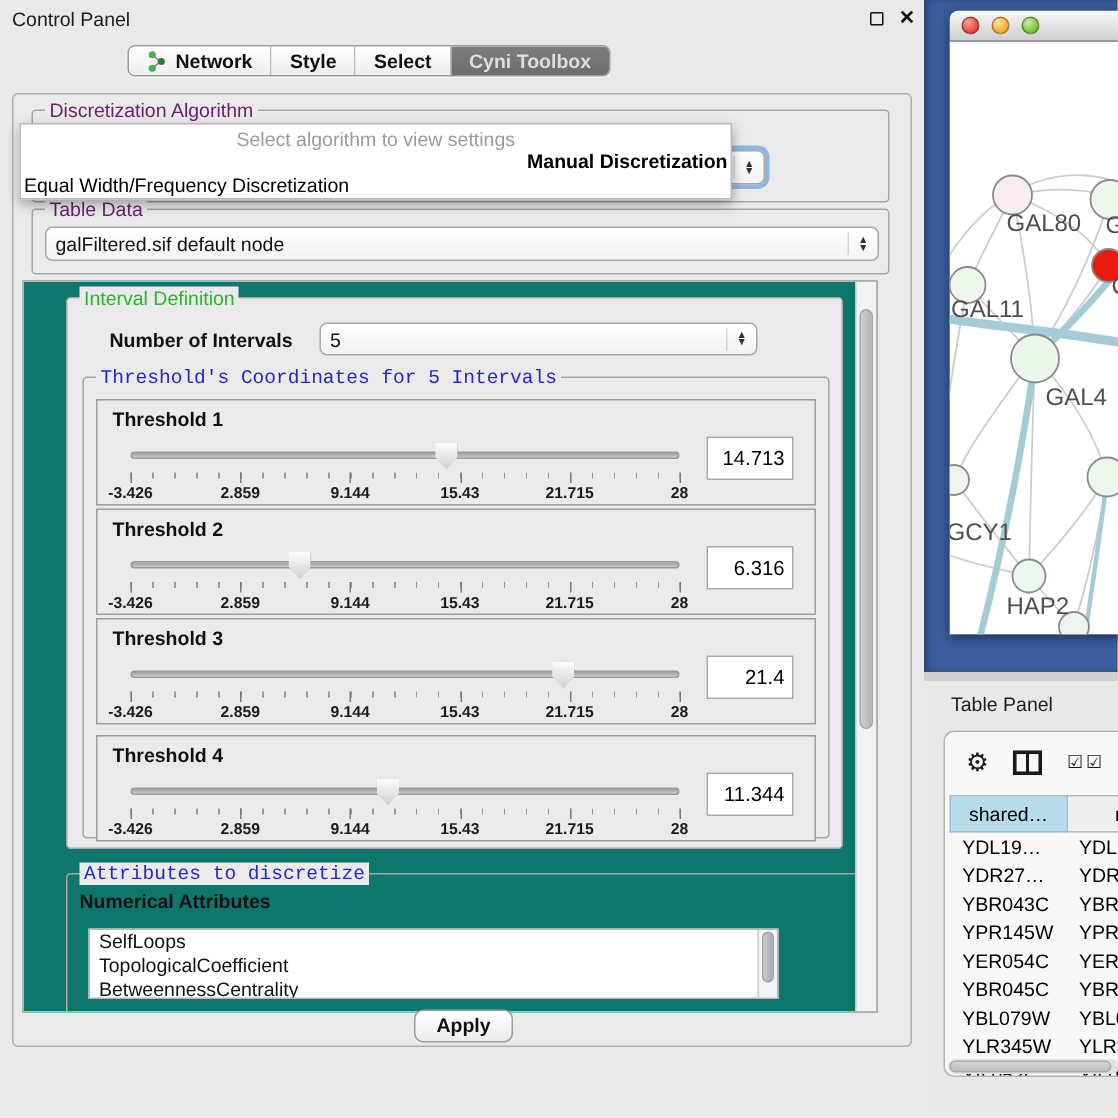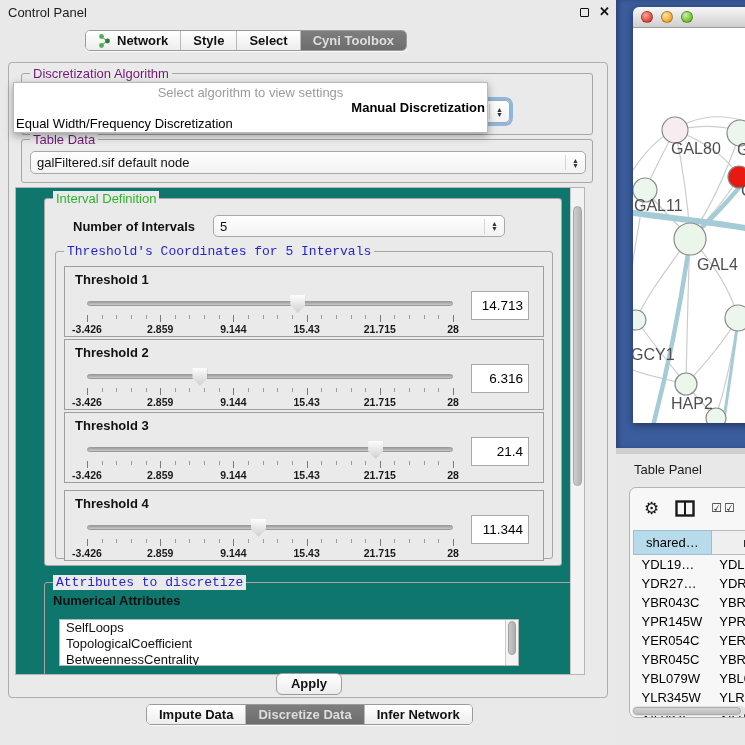--- a/index.html
+++ b/index.html
@@ -281,31 +281,20 @@
       </div>
 
       <div class="vscroll">
           <div class="vthumb"></div>
         </div>
     </div>
 
     <div class="apply-btn">Apply</div>
   </div>
 
-  <div class="seg-wrap bottom-tabs">
-    <div class="seg">
-        <span>Impute Data</span>
-      </div>
-    <div class="seg active">
-        <span>Discretize Data</span>
-      </div>
-    <div class="seg">
-        <span>Infer Network</span>
-      </div>
-  </div>
 </div>
 
 <div class="net-frame">
   <div class="mac-window">
     <div class="mac-titlebar">
       <span class="tl red"></span>
       <span class="tl yellow"></span>
       <span class="tl green"></span>
     </div>
     <div class="net-canvas">

